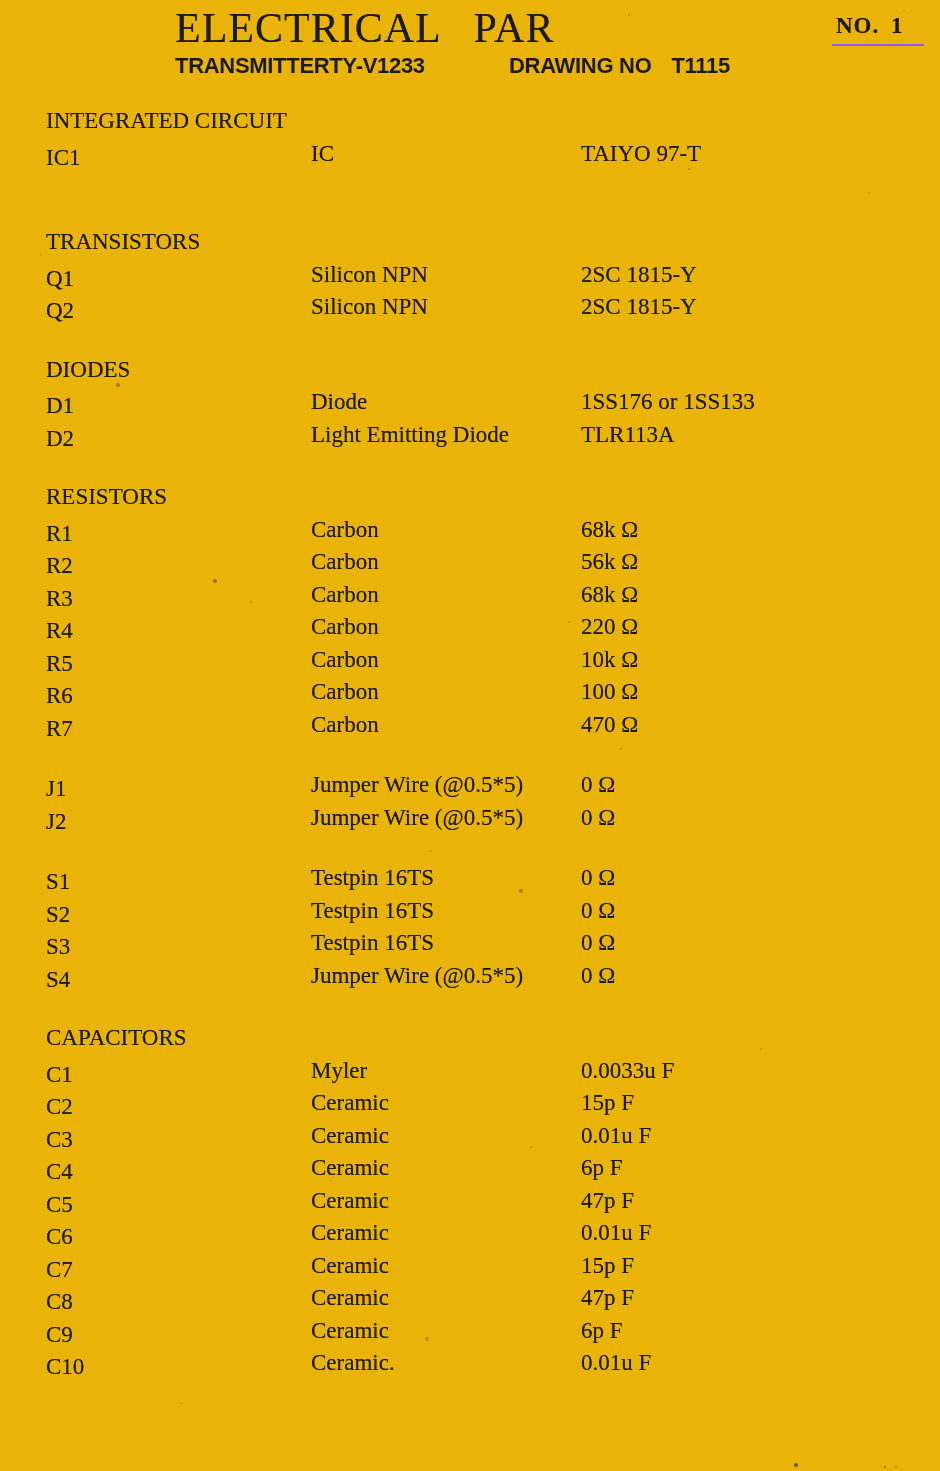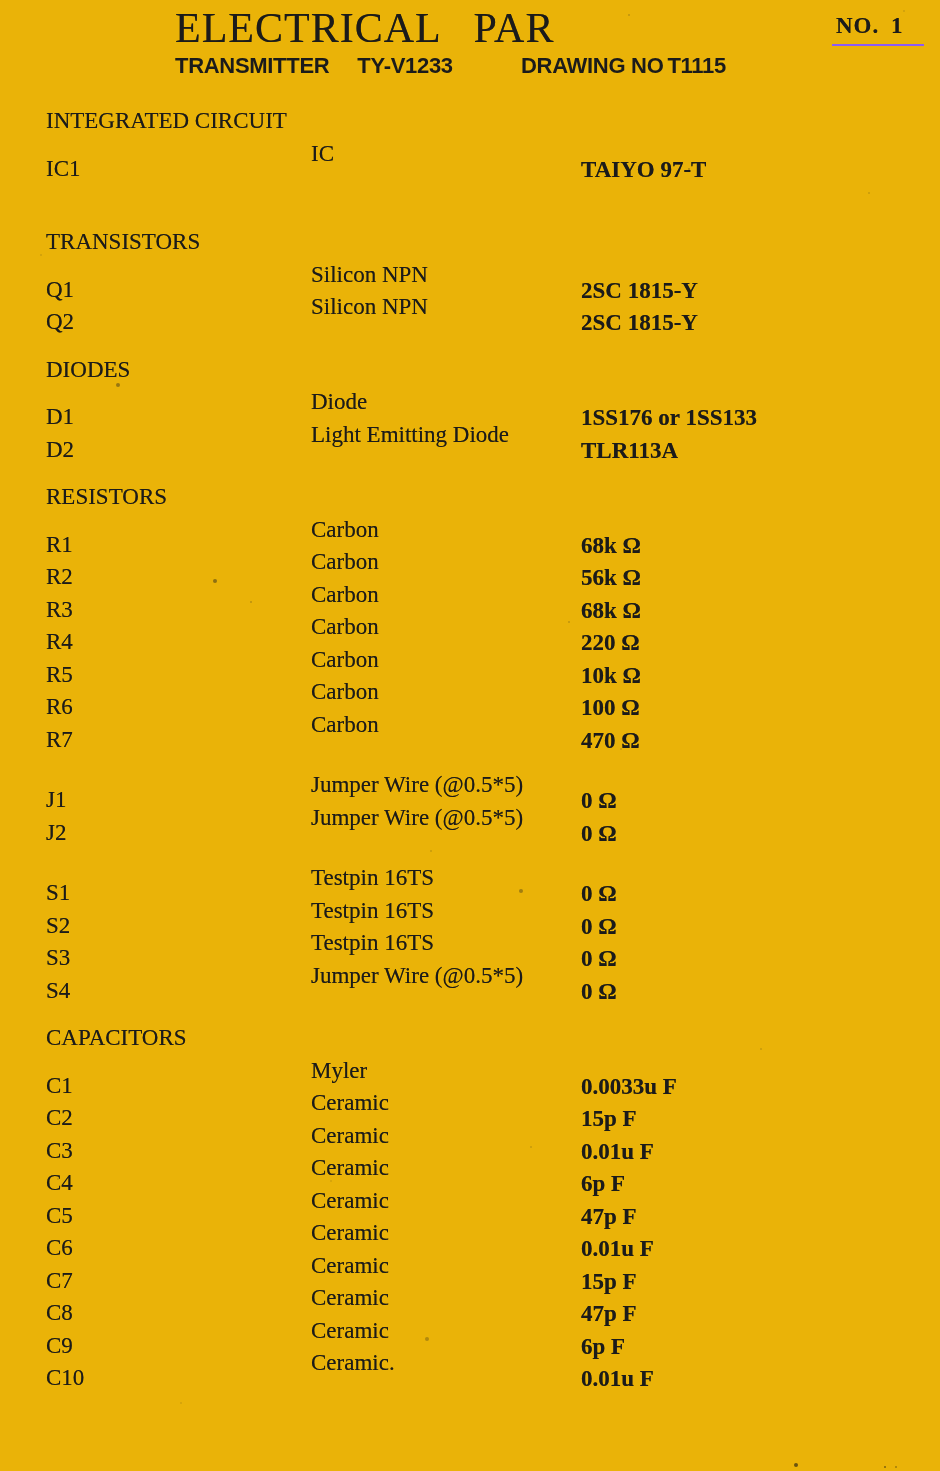--- a/index.html
+++ b/index.html
@@ -20,23 +20,23 @@
     white-space:nowrap;
     text-shadow:0 0 0.6px rgba(0,0,0,.55);
   }
   .subtitle{
     position:absolute;top:53px;left:175px;width:600px;height:28px;
     font-family:"Liberation Sans", sans-serif;
     font-weight:bold;font-size:22px;
     white-space:nowrap;
     letter-spacing:-0.3px;
   }
-  .subtitle .grp{position:absolute;top:0;display:inline-flex;gap:28px;}
+  .subtitle .grp{position:absolute;top:0;display:inline-flex;gap:0;}
   .subtitle .grp.left{left:0;}
-  .subtitle .grp.right{left:346px;gap:4px;}
+  .subtitle .grp.right{left:334px;gap:20px;}
   .page-no{
     position:absolute;left:832px;top:13px;width:88px;
     font-size:23px;font-weight:bold;
     letter-spacing:1px;word-spacing:5px;
     border-bottom:2px solid #8b5cf6;
     padding:0 0 5px 4px;
     text-shadow:0 0 0.5px rgba(0,0,0,.5);
   }
   
   #parts-list{position:absolute;top:105px;left:0;width:100%;padding-left:24px;}
@@ -48,23 +48,23 @@
   #parts-list section:nth-of-type(6){margin-top:28px;}
   #parts-list section:nth-of-type(7){margin-top:30px;}
   #parts-list section:nth-of-type(8){margin-top:28px;}
   .sec-header,.row{
     position:relative;height:32.5px;line-height:32.5px;
     font-size:23px;
     text-shadow:0 0 0.5px rgba(0,0,0,.5);
     white-space:nowrap;
   }
   .sec-header{padding-left:22px;}
-  .row .c1{position:absolute;left:22px;top:15px;}
+  .row .c1{position:absolute;left:22px;top:4px;}
   .row .c2{position:absolute;left:287px;top:0;}
-  .row .c3{position:absolute;left:557px;top:16px;font-weight:bold;}
+  .row .c3{position:absolute;left:557px;top:0;}
   
   .specks{
     position:absolute;left:0;top:0;width:2px;height:2px;border-radius:50%;
     background:transparent;pointer-events:none;
     box-shadow:
       628px 14px 0 0 rgba(40,40,40,.22),
       903px 10px 0 0 rgba(40,40,40,.15),
       688px 168px 0 0 rgba(40,40,40,.35),
       868px 192px 0 0 rgba(40,40,40,.18),
       40px 254px 0 0 rgba(40,40,40,.15),

